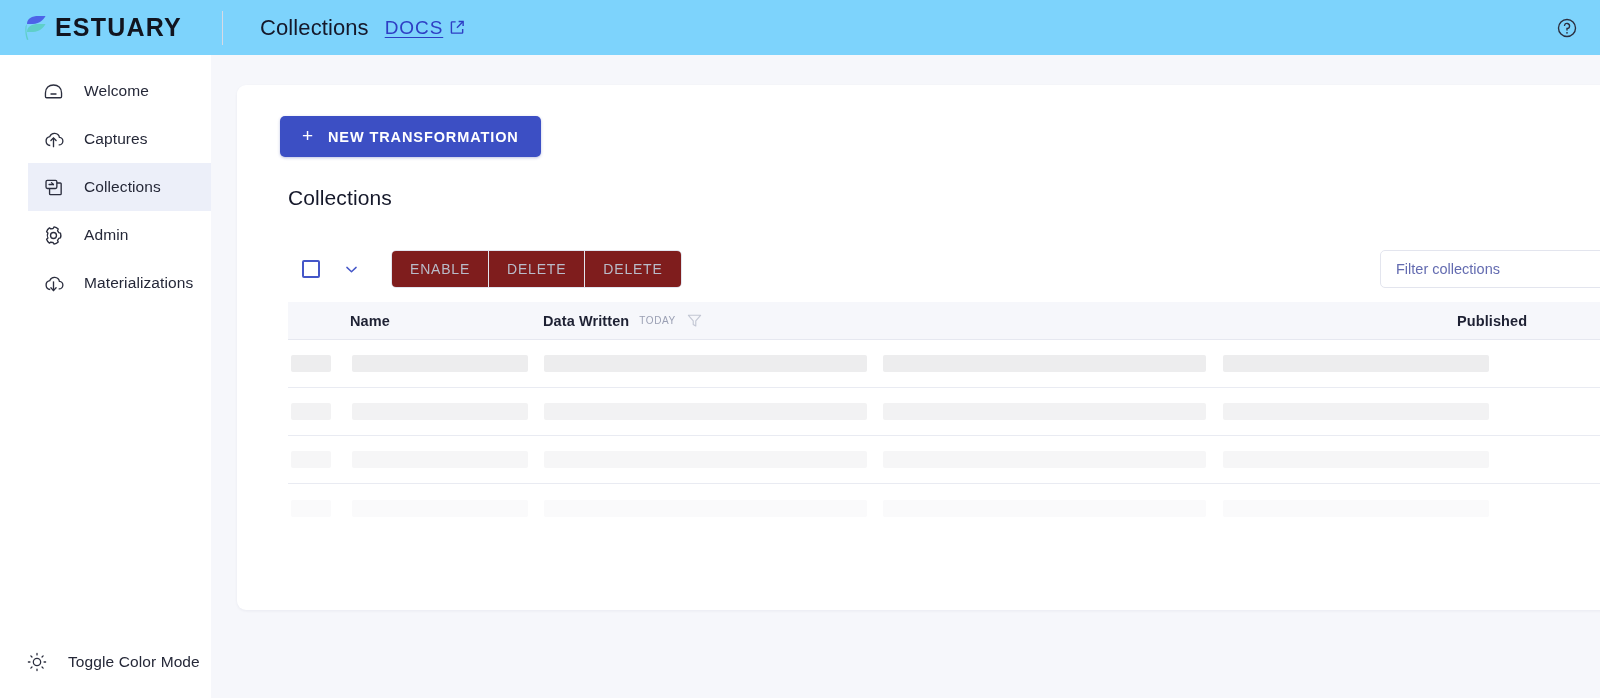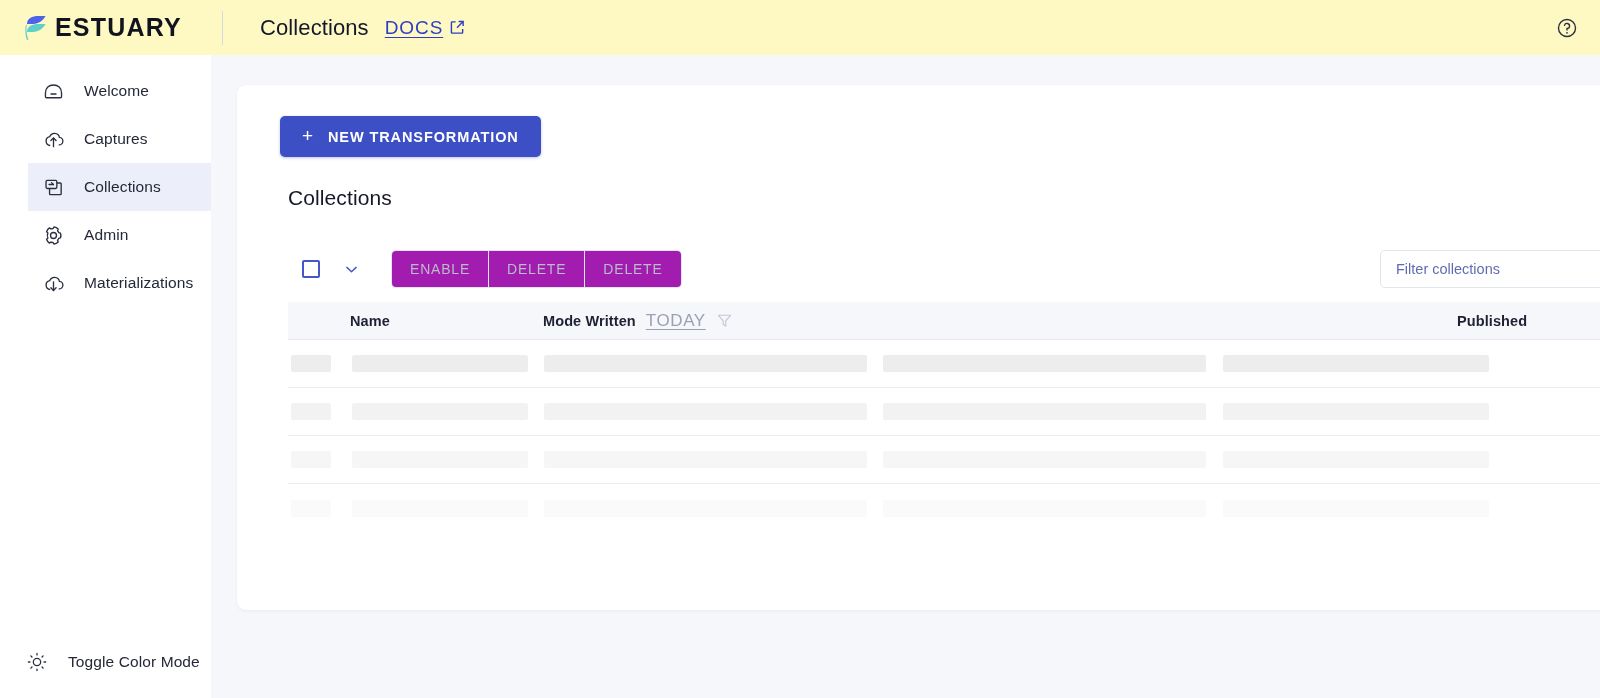--- a/index.html
+++ b/index.html
@@ -13,21 +13,21 @@
     color: #1a1c2b;
     -webkit-font-smoothing: antialiased;
   }
 
   
   .topbar {
     position: absolute;
     top: 0; left: 0;
     width: 1600px;
     height: 55px;
-    background: #fef9c3;
+    background: #7dd3fc;
     display: flex;
     align-items: center;
     z-index: 20;
     gap: 11px;
   }
 
   .brand {
     display: flex;
     align-items: center;
     gap: 7px;
@@ -208,21 +208,21 @@
     display: flex;
     margin-left: 29px;
     border-radius: 5px;
     overflow: hidden;
     border: 1px solid #e3e5ee;
     flex: 0 0 auto;
   }
   .group-btn {
     height: 36px;
     padding: 0 18px;
-    background: #a21caf;
+    background: #7f1d1d;
     border: none;
     border-right: 1px solid #e3e5ee;
     font-family: inherit;
     font-size: 14px;
     font-weight: 400;
     letter-spacing: 0.8px;
     color: #b9bcc9;
     cursor: default;
   }
   .group-btn:last-child { border-right: none; }
@@ -263,25 +263,24 @@
     align-items: center;
     gap: 10px;
     letter-spacing: 0.1px;
   }
   .th-spacer { width: 62px; flex: 0 0 auto; }
   .th-name { width: 193px; flex: 0 0 auto; }
   .th-data { flex: 1 1 auto; }
   .th-published { width: 296px; flex: 0 0 auto; }
 
   .today-link {
-    font-size: 17px;
+    font-size: 10px;
     font-weight: 400;
     letter-spacing: 0.6px;
     color: #9ba0b4;
-    text-decoration: underline;
     text-underline-offset: 3px;
     cursor: pointer;
   }
   .funnel-icon { width: 17px; height: 17px; display: block; cursor: pointer; }
 
   .srow {
     height: 48px;
     display: flex;
     align-items: center;
     border-bottom: 1px solid #e9ebf2;
@@ -434,21 +433,21 @@
 
     <input class="filter-input" type="text" placeholder="Filter collections" style="">
   </div>
 
   <div class="table-wrap">
 
     <div class="thead">
       <div class="th th-spacer"></div>
       <div class="th th-name">Name</div>
       <div class="th th-data">
-        <span>Mode Written</span>
+        <span>Data Written</span>
         <span class="today-link">TODAY</span>
         <svg class="funnel-icon" viewBox="0 0 24 24" fill="none" stroke="#c3c7d4" stroke-width="1.6" stroke-linejoin="round">
           <path d="M3.4 4.6 H20.6 L13.8 12.6 V19.8 L10.2 17.6 V12.6 Z"></path>
         </svg>
       </div>
       <div class="th th-published">Published</div>
     </div>
 
     <div class="srow">
       <div class="sk sk-check" style="background:#ededee"></div>

